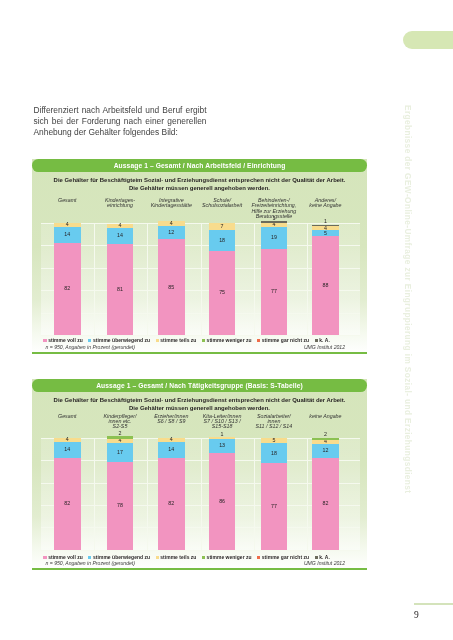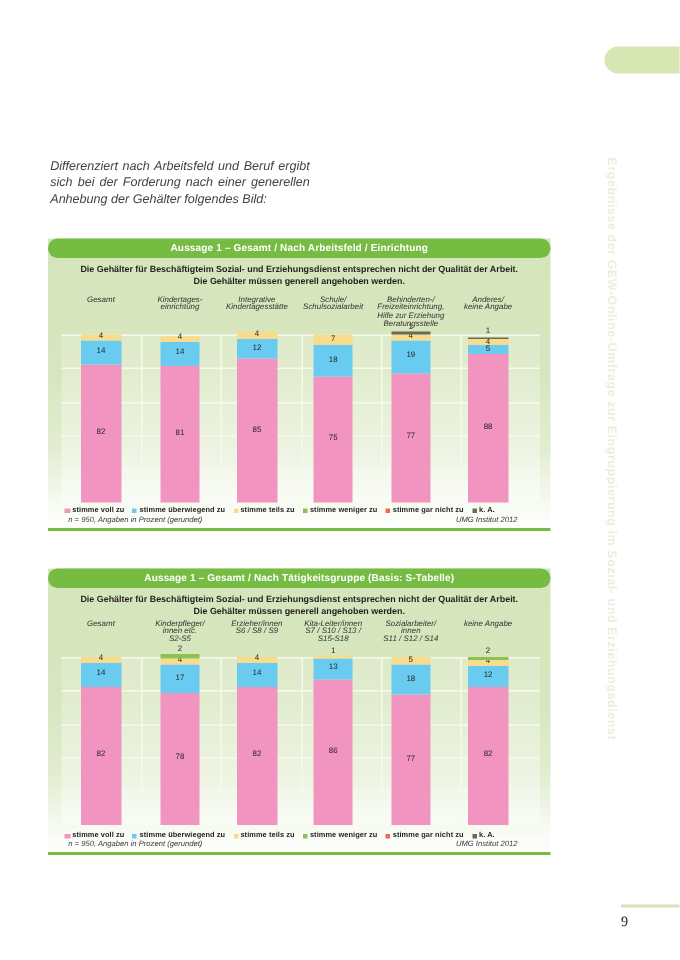--- a/index.html
+++ b/index.html
@@ -13,21 +13,21 @@
             background:#d6e7b4;border-radius:9px 0 0 9px;}
 
   
   .side-title-wrap{position:absolute;left:404px;top:105px;width:18px;height:400px;}
   .side-title{position:absolute;left:9px;top:0;white-space:nowrap;
               transform:rotate(90deg);transform-origin:left top;
               font-size:8.3px;font-weight:bold;color:#e9efdf;letter-spacing:0.39px;}
 
   
   .body-text{position:absolute;left:33.5px;top:105px;width:173px;font-size:8.4px;
-             color:#434343;line-height:11.2px;text-align:justify;font-style:italic;}
+             color:#434343;line-height:11.2px;text-align:justify;}
 
   
   .chart{position:absolute;left:32px;width:335px;
     background:linear-gradient(to bottom,#d5e5bb 0%,#d7e6be 45%,#e2edd0 72%,#f6faf0 90%,#ffffff 100%);}
   .chart .bottom-rule{position:absolute;left:0;bottom:0;width:100%;height:2px;background:#76bc43;}
   .chart-title{position:absolute;left:0;top:0;width:335px;height:12.8px;background:#76bc43;
                border-radius:6.4px;color:#ffffff;font-size:6.7px;font-weight:bold;
                display:flex;align-items:center;justify-content:center;letter-spacing:0.1px;}
   .chart-sub{position:absolute;left:0px;width:335px;font-size:5.95px;font-weight:bold;
              color:#231f20;text-align:center;line-height:7px;white-space:nowrap;}

